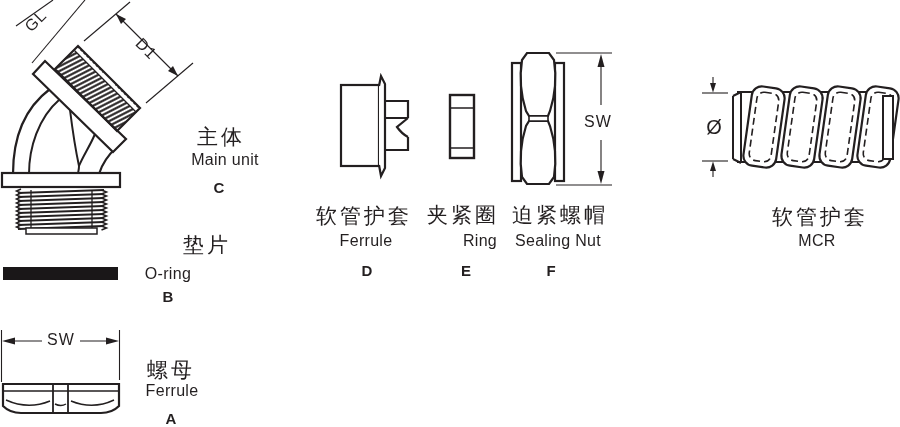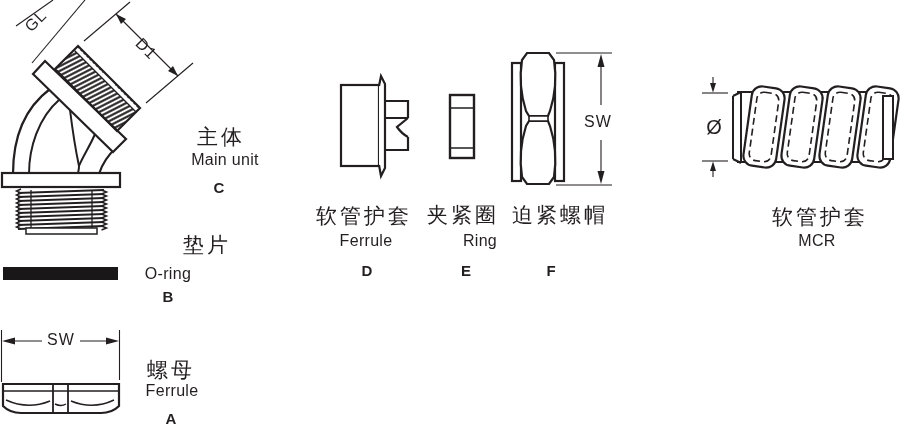--- a/index.html
+++ b/index.html
@@ -168,20 +168,21 @@
 
   <div class="lbl cn" style="left:364px;top:215px;">软管护套</div>
   <div class="lbl en" style="left:366px;top:241px;">Ferrule</div>
   <div class="lbl letter" style="left:367px;top:270px;">D</div>
 
   <div class="lbl cn" style="left:463px;top:214px;">夹紧圈</div>
   <div class="lbl en" style="left:480px;top:241px;">Ring</div>
   <div class="lbl letter" style="left:466px;top:270px;">E</div>
 
   <div class="lbl cn" style="left:560px;top:214px;">迫紧螺帽</div>
+  <div class="lbl en" style="left:558px;top:241px;">Sealing Nut</div>
   <div class="lbl letter" style="left:551px;top:270px;">F</div>
   <div class="lbl dim" style="left:598px;top:122px;">SW</div>
 
   <div class="lbl dia" style="left:714px;top:127px;">Ø</div>
   <div class="lbl cn" style="left:820px;top:216px;">软管护套</div>
   <div class="lbl en" style="left:817px;top:241px;">MCR</div>
 
 </div>
 
 </body></html>

